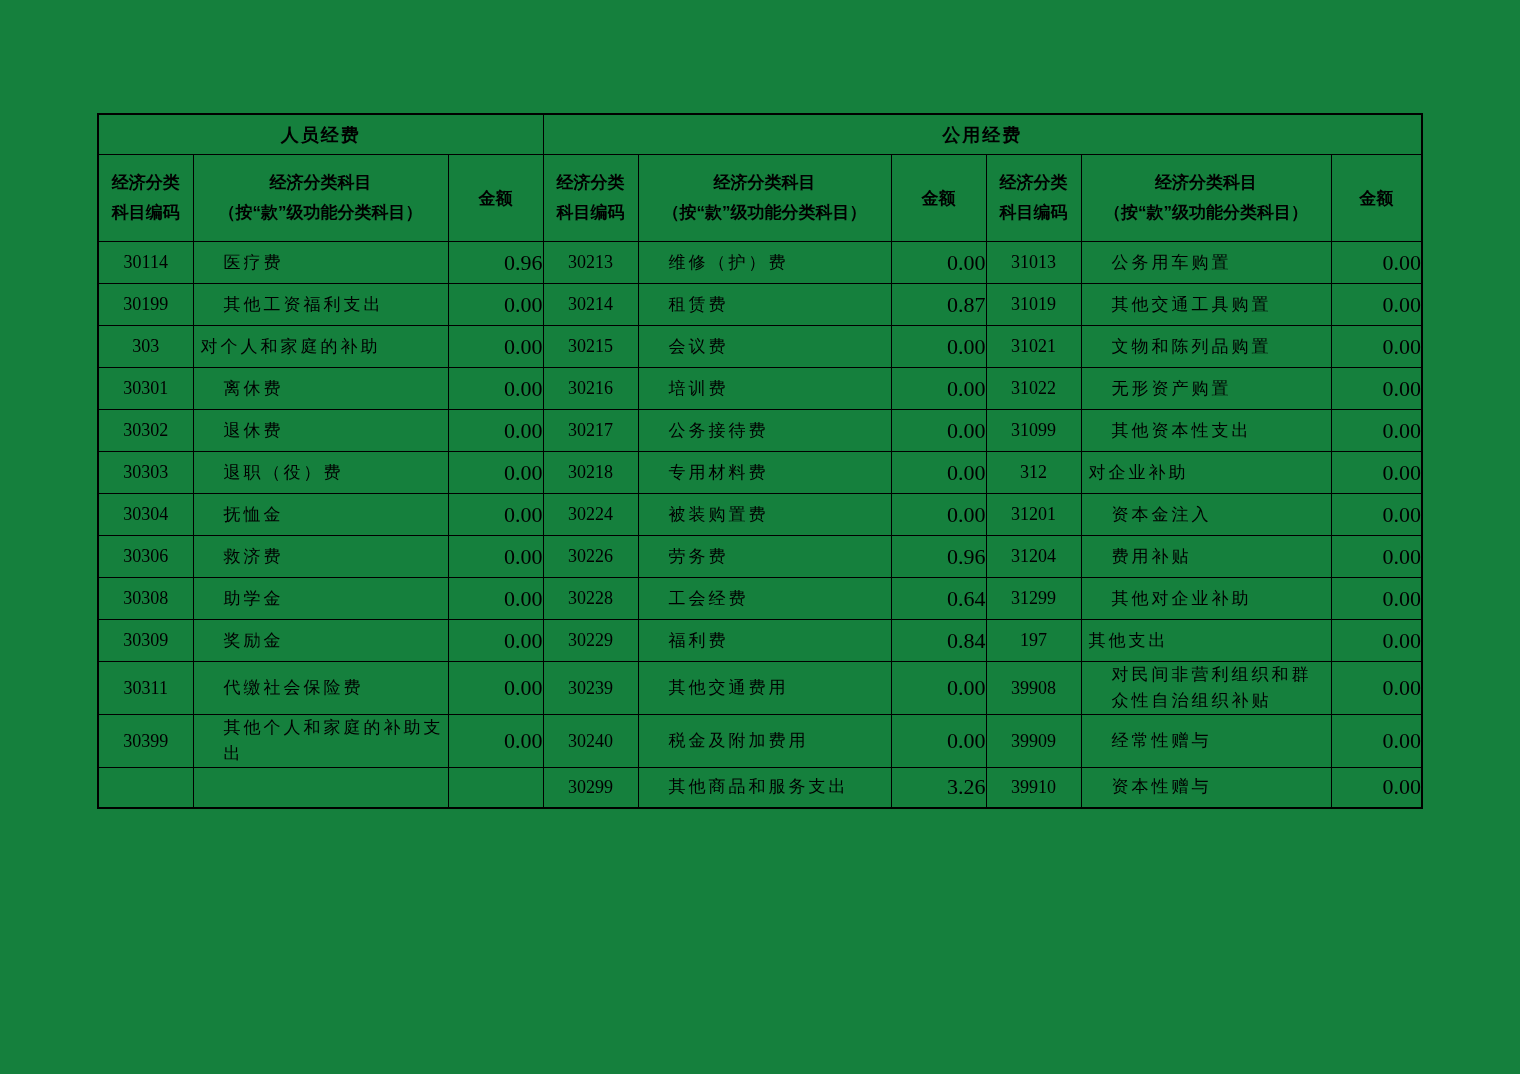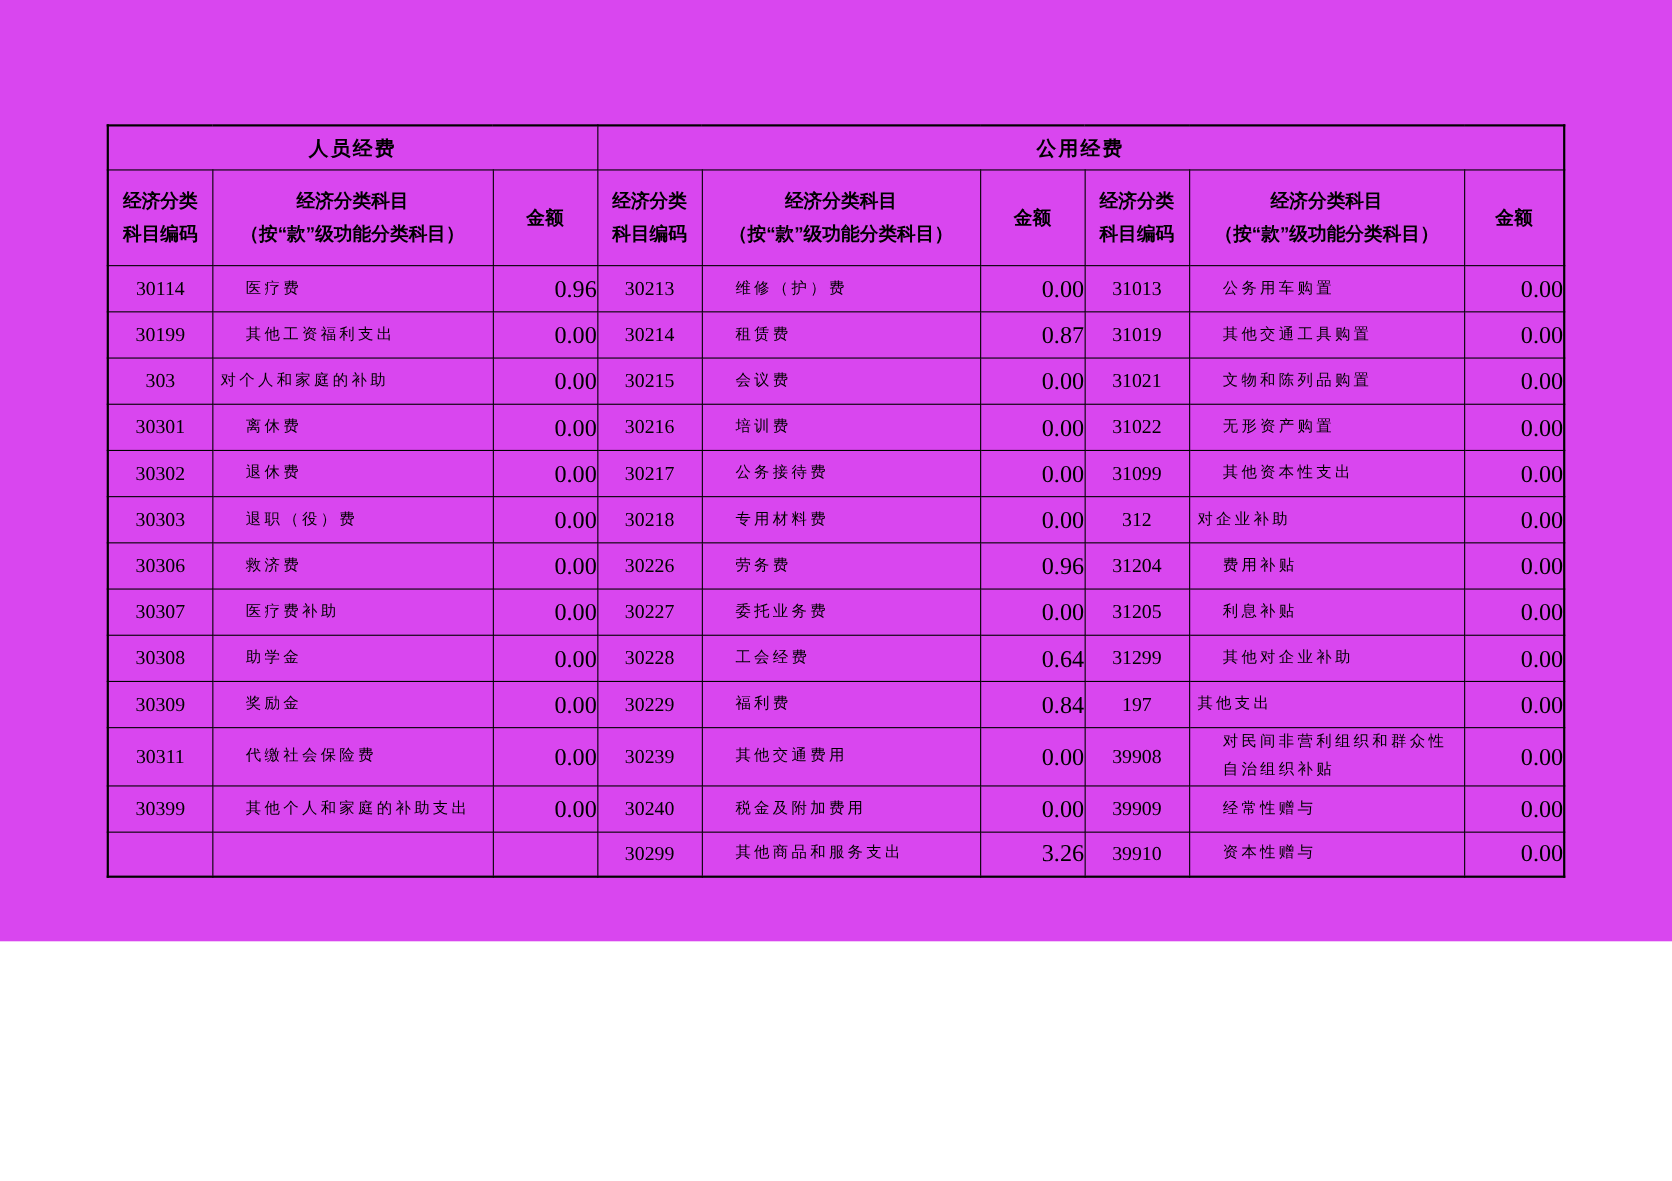--- a/index.html
+++ b/index.html
@@ -3,22 +3,22 @@
 <meta charset="utf-8">
 <style>
   html, body {
     margin: 0;
     padding: 0;
     background: #ffffff;
   }
   .page {
     position: relative;
     width: 1520px;
-    height: 856px;
-    background: #d946ef;
+    height: 1074px;
+    background: #15803d;
     overflow: hidden;
     color: #000000;
   }
   table.budget {
     position: absolute;
     left: 97px;
     top: 113px;
     width: 1324px;
     border-collapse: collapse;
     table-layout: fixed;
@@ -60,21 +60,21 @@
     height: 40px;
   }
   td.code {
     font-family: "Liberation Serif", serif;
     font-size: 18px;
     text-align: center;
     padding-left: 9px;
   }
   td.name {
     font-family: "Liberation Serif", serif;
-    font-size: 14px;
+    font-size: 17px;
     letter-spacing: 3px;
     line-height: 26px;
     text-align: left;
     padding-right: 4px;
     word-break: break-all;
   }
   td.name.child { padding-left: 30px; }
   td.name.parent { padding-left: 7px; }
   td.name.empty { padding-left: 7px; }
   td.amount {
@@ -197,39 +197,39 @@
           <td class="name child">退职（役）费</td>
           <td class="amount">0.00</td>
           <td class="code">30218</td>
           <td class="name child">专用材料费</td>
           <td class="amount">0.00</td>
           <td class="code">312</td>
           <td class="name parent">对企业补助</td>
           <td class="amount">0.00</td>
         </tr>
         <tr>
+          <td class="code">30304</td>
+          <td class="name child">抚恤金</td>
+          <td class="amount">0.00</td>
+          <td class="code">30224</td>
+          <td class="name child">被装购置费</td>
+          <td class="amount">0.00</td>
+          <td class="code">31201</td>
+          <td class="name child">资本金注入</td>
+          <td class="amount">0.00</td>
+        </tr>
+        <tr>
           <td class="code">30306</td>
           <td class="name child">救济费</td>
           <td class="amount">0.00</td>
           <td class="code">30226</td>
           <td class="name child">劳务费</td>
           <td class="amount">0.96</td>
           <td class="code">31204</td>
           <td class="name child">费用补贴</td>
-          <td class="amount">0.00</td>
-        </tr>
-        <tr>
-          <td class="code">30307</td>
-          <td class="name child">医疗费补助</td>
-          <td class="amount">0.00</td>
-          <td class="code">30227</td>
-          <td class="name child">委托业务费</td>
-          <td class="amount">0.00</td>
-          <td class="code">31205</td>
-          <td class="name child">利息补贴</td>
           <td class="amount">0.00</td>
         </tr>
         <tr>
           <td class="code">30308</td>
           <td class="name child">助学金</td>
           <td class="amount">0.00</td>
           <td class="code">30228</td>
           <td class="name child">工会经费</td>
           <td class="amount">0.64</td>
           <td class="code">31299</td>

